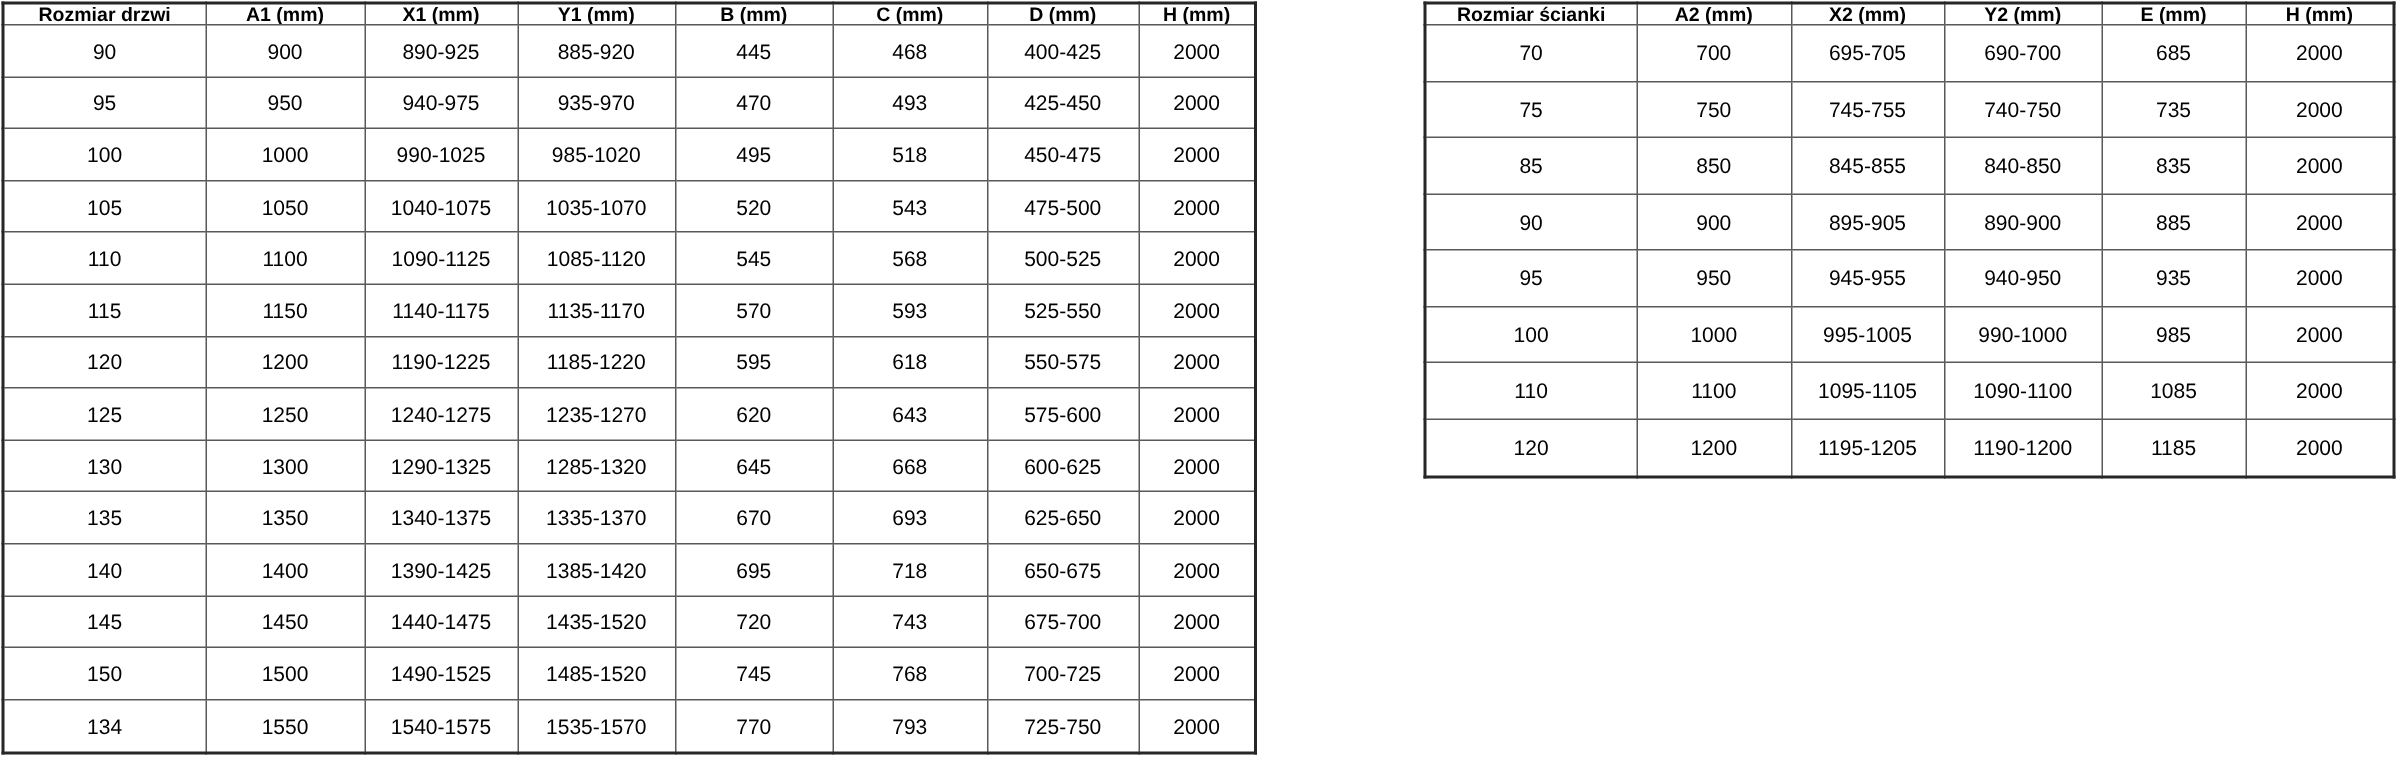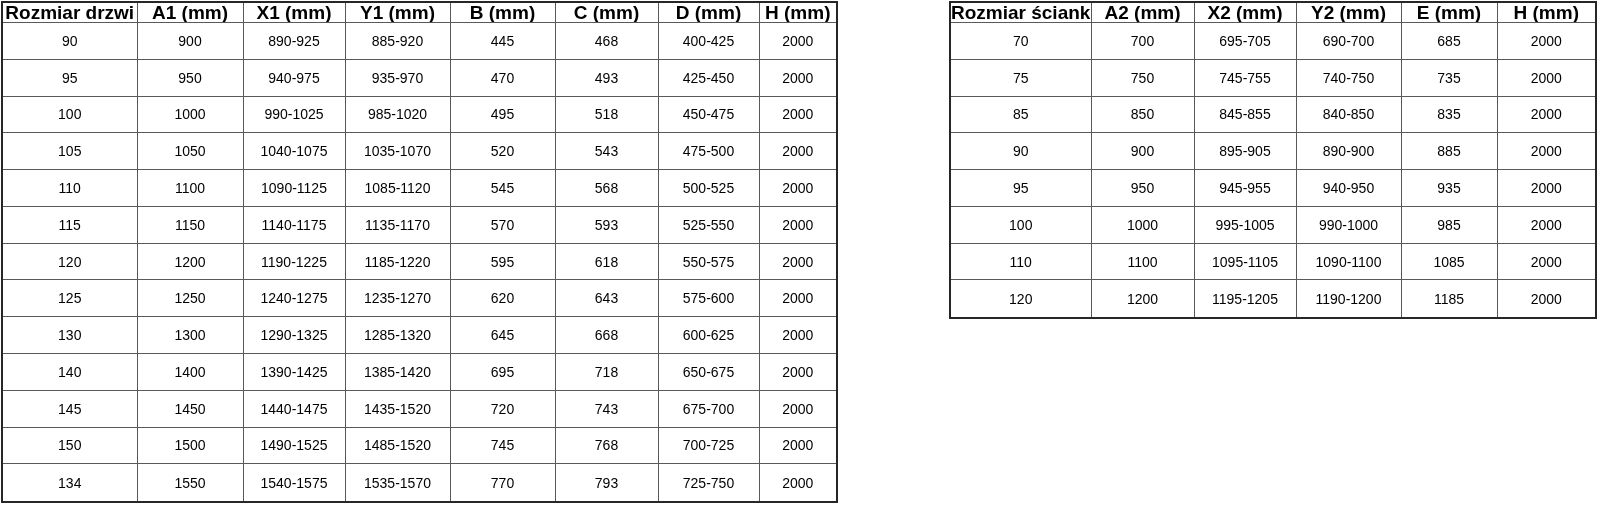--- a/index.html
+++ b/index.html
@@ -28,21 +28,21 @@
     vertical-align: middle;
     padding: 0;
     font-size: 14px;
     line-height: 1;
     color: #000000;
     overflow: hidden;
     white-space: nowrap;
   }
   table.size-table th {
     font-weight: bold;
-    font-size: 19px;
+    font-size: 13px;
   }
   #table-left {
     left: 1px;
     top: 1px;
     width: 835px;
     height: 502px;
   }
   #table-right {
     left: 949px;
     top: 1px;
@@ -162,20 +162,30 @@
         <td>130</td>
         <td>1300</td>
         <td>1290-1325</td>
         <td>1285-1320</td>
         <td>645</td>
         <td>668</td>
         <td>600-625</td>
         <td>2000</td>
       </tr>
       <tr>
+        <td>135</td>
+        <td>1350</td>
+        <td>1340-1375</td>
+        <td>1335-1370</td>
+        <td>670</td>
+        <td>693</td>
+        <td>625-650</td>
+        <td>2000</td>
+      </tr>
+      <tr>
         <td>140</td>
         <td>1400</td>
         <td>1390-1425</td>
         <td>1385-1420</td>
         <td>695</td>
         <td>718</td>
         <td>650-675</td>
         <td>2000</td>
       </tr>
       <tr>

